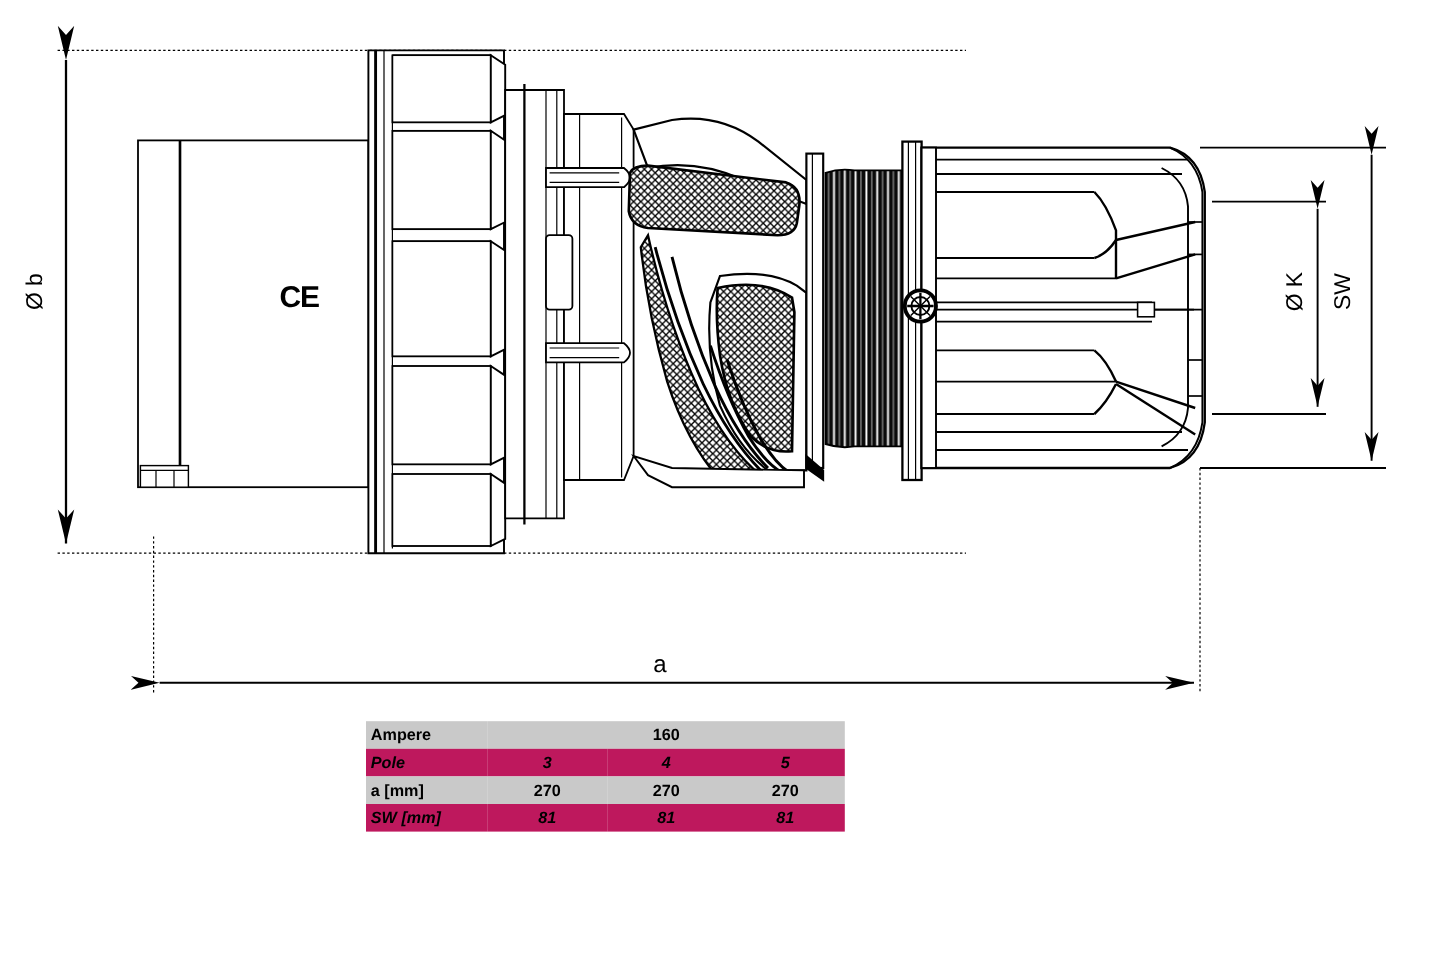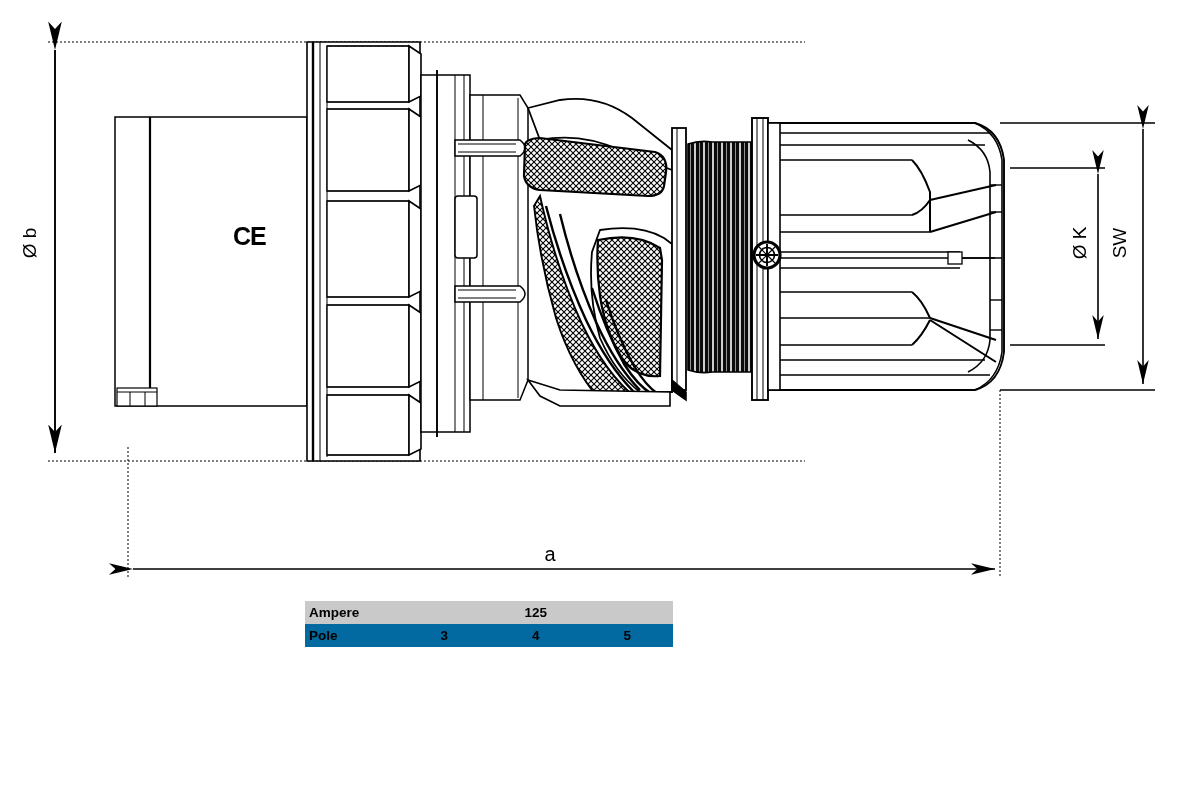--- a/index.html
+++ b/index.html
@@ -10,35 +10,35 @@
     position:relative;
     overflow:hidden;
   }
   #stage{position:absolute;left:0;top:0;width:1200px;height:805px;}
   svg{display:block;}
 
   
   #spec-table{
     position:absolute;
     left:305px; top:601px;
-    width:368px;
+    width:399px;
     border-collapse:collapse;
     font-family:"Liberation Sans", sans-serif;
     font-size:13.5px;
     font-weight:bold;
     color:#000;
   }
   #spec-table td{
     padding:1px 4px;
     height:21px;
     line-height:21px;
     white-space:nowrap;
   }
   #spec-table tr.shaded td{ background:#c9c9c9; }
-  #spec-table tr.plain td{ background:#0369a1; }
+  #spec-table tr.plain td{ background:#be185d;font-style:italic; }
   #spec-table td.lbl{ text-align:left; width:84px; }
   #spec-table td.val{ text-align:center; width:82px; }
   #spec-table td.span{ text-align:center; }
 
   .rot90{
     transform:rotate(-90deg);
     transform-origin:50% 50%;
     display:inline-block;
   }
   .dimlabel{
@@ -47,21 +47,21 @@
     font-size:19px;
     font-weight:normal;
     color:#000;
     white-space:nowrap;
   }
   #label-ob{ left:10px; top:232px; width:40px; text-align:center; }
   #label-ok{ left:1060px; top:232px; width:40px; text-align:center; }
   #label-sw{ left:1100px; top:232px; width:40px; text-align:center; }
   #label-a{ left:530px; top:543px; width:40px; text-align:center; font-size:20px;}
   #label-ce{
-    position:absolute; left:233px; top:222px;
+    position:absolute; left:233px; top:234px;
     font-family:"Liberation Sans", sans-serif;
     font-size:25px; font-weight:bold; letter-spacing:-1px;
   }
 </style>
 </head>
 <body>
 
 <div id="stage">
 
 <svg width="1200" height="805" viewBox="0 0 1200 805" shape-rendering="geometricPrecision">
@@ -285,24 +285,36 @@
   <span>a</span>
 </div>
 <div id="label-ce">
   <span>CE</span>
 </div>
 
 <table id="spec-table">
   <tbody>
         <tr class="shaded">
           <td class="lbl">Ampere</td>
-          <td class="span" colspan="3">125</td>
+          <td class="span" colspan="3">160</td>
         </tr>
         <tr class="plain">
           <td class="lbl">Pole</td>
           <td class="val">3</td>
           <td class="val">4</td>
           <td class="val">5</td>
         </tr>
+        <tr class="shaded">
+          <td class="lbl">a [mm]</td>
+          <td class="val">270</td>
+          <td class="val">270</td>
+          <td class="val">270</td>
+        </tr>
+        <tr class="plain">
+          <td class="lbl">SW [mm]</td>
+          <td class="val">81</td>
+          <td class="val">81</td>
+          <td class="val">81</td>
+        </tr>
       </tbody>
 </table>
 
 </div>
 
 </body></html>

